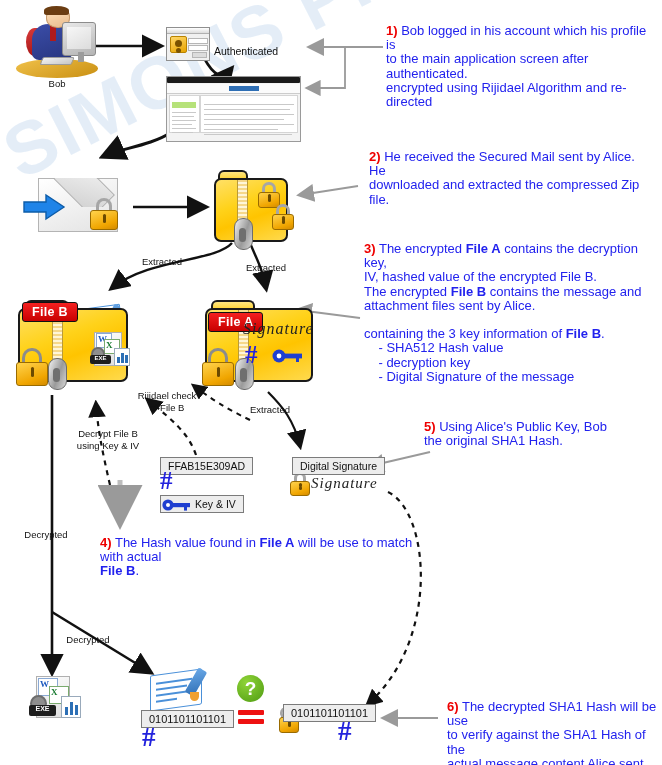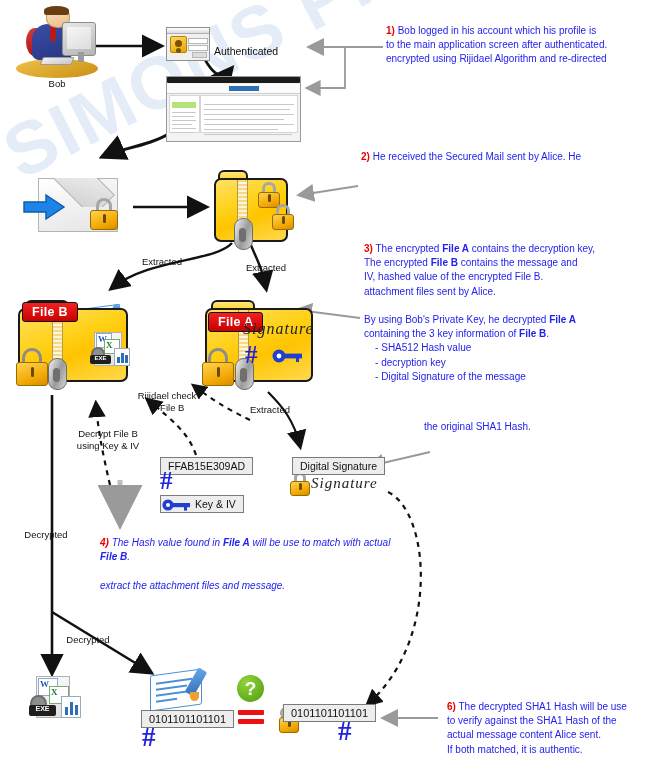--- a/index.html
+++ b/index.html
@@ -9,21 +9,21 @@
   
   #watermark{
     position:absolute;left:-10px;top:120px;width:700px;height:560px;
     font-family:"Liberation Sans",sans-serif;font-weight:bold;font-size:74px;
     color:#cfe0f2;opacity:.55;letter-spacing:2px;white-space:nowrap;
     transform:rotate(-27deg);transform-origin:left top;pointer-events:none;z-index:1;
   }
   
   #arrows{position:absolute;left:0;top:0;width:662px;height:765px;z-index:3;pointer-events:none;}
   
-  .note{position:absolute;z-index:6;color:#2222ee;font-size:10px;line-height:14.2px;
+  .note{position:absolute;z-index:6;color:#2222ee;font-size:13px;line-height:14.2px;
         font-family:"Liberation Sans",sans-serif;}
   .note b{font-weight:bold;}
   .num{color:#ee0000;font-weight:bold;}
   .lbl{position:absolute;z-index:6;color:#111;font-size:9.5px;line-height:12px;
        font-family:"Liberation Sans",sans-serif;text-align:center;}
   
   .folder{position:absolute;z-index:4;}
   .fbody{position:absolute;left:0;top:8px;width:100%;height:calc(100% - 8px);
          border:2.5px solid #1a1a1a;border-radius:7px;
          background:linear-gradient(160deg,#ffe066 0%,#ffd21a 38%,#ffc400 60%,#ffda4d 100%);
@@ -401,42 +401,42 @@
 using Key &amp; IV</div>
   <div class="lbl" style="left:240px;top:404px;width:60px;">Extracted</div>
   <div class="lbl" style="left:16px;top:529px;width:60px;">Decrypted</div>
   <div class="lbl" style="left:57px;top:634px;width:62px;">Decrypted</div>
 
   <div class="note" style="left:386px;top:24px;width:268px;">
       <div><span class="num">1)</span><span> Bob logged in his account which his profile is</span></div>
       <div><span>to the main application screen after authenticated.</span></div>
       <div><span>encrypted using Rijidael Algorithm and re-directed</span></div>
     </div>
-  <div class="note" style="left:361px;top:150px;width:280px;">
+  <div class="note" style="left:369px;top:150px;width:280px;">
       <div><span class="num">2)</span><span> He received the Secured Mail sent by Alice. He</span></div>
+      <div><span>downloaded and extracted the compressed Zip file.</span></div>
     </div>
   <div class="note" style="left:364px;top:242px;width:288px;">
       <div><span class="num">3)</span><span> The encrypted </span><b>File A</b><span> contains the decryption key,</span></div>
+      <div><span>IV, hashed value of the encrypted File B.</span></div>
       <div><span>The encrypted </span><b>File B</b><span> contains the message and</span></div>
-      <div><span>IV, hashed value of the encrypted File B.</span></div>
       <div><span>attachment files sent by Alice.</span></div>
       <div><span>&nbsp;</span></div>
-      <div><span>By using Bob's Private Key, he decrypted </span><b>File A</b></div>
       <div><span>containing the 3 key information of </span><b>File B</b><span>.</span></div>
       <div><span>&nbsp;&nbsp;&nbsp; -  SHA512 Hash value</span></div>
       <div><span>&nbsp;&nbsp;&nbsp; - decryption key</span></div>
       <div><span>&nbsp;&nbsp;&nbsp; - Digital Signature of the message</span></div>
     </div>
-  <div class="note" style="left:100px;top:536px;width:330px;font-style:italic;">
+  <div class="note" style="left:100px;top:536px;width:330px;">
       <div><span class="num">4)</span><span> The Hash value found in </span><b>File A</b><span> will be use to match with actual</span></div>
       <div><b>File B</b><span>.</span></div>
       <div><span>&nbsp;</span></div>
-      <div><span>extract the attachment files and message.</span></div>
     </div>
   <div class="note" style="left:424px;top:420px;width:230px;">
+      <div><span class="num">5)</span><span> Using Alice's Public Key, Bob</span></div>
       <div><span>the original SHA1 Hash.</span></div>
     </div>
   <div class="note" style="left:447px;top:700px;width:212px;">
       <div><span class="num">6)</span><span> The decrypted SHA1 Hash will be use</span></div>
       <div><span>to verify against the SHA1 Hash of the</span></div>
       <div><span>actual message content Alice sent.</span></div>
       <div><span>If both matched, it is authentic.</span></div>
     </div>
 
 </div>

